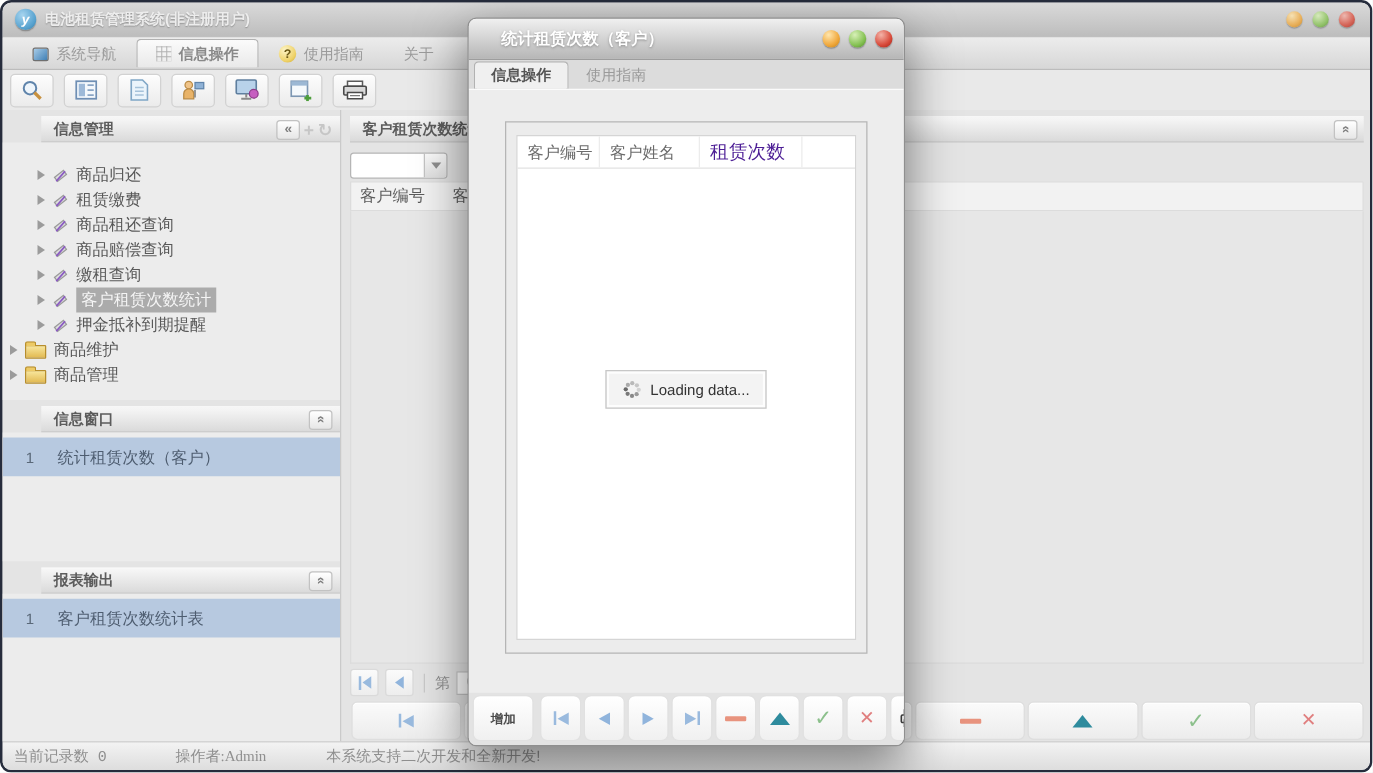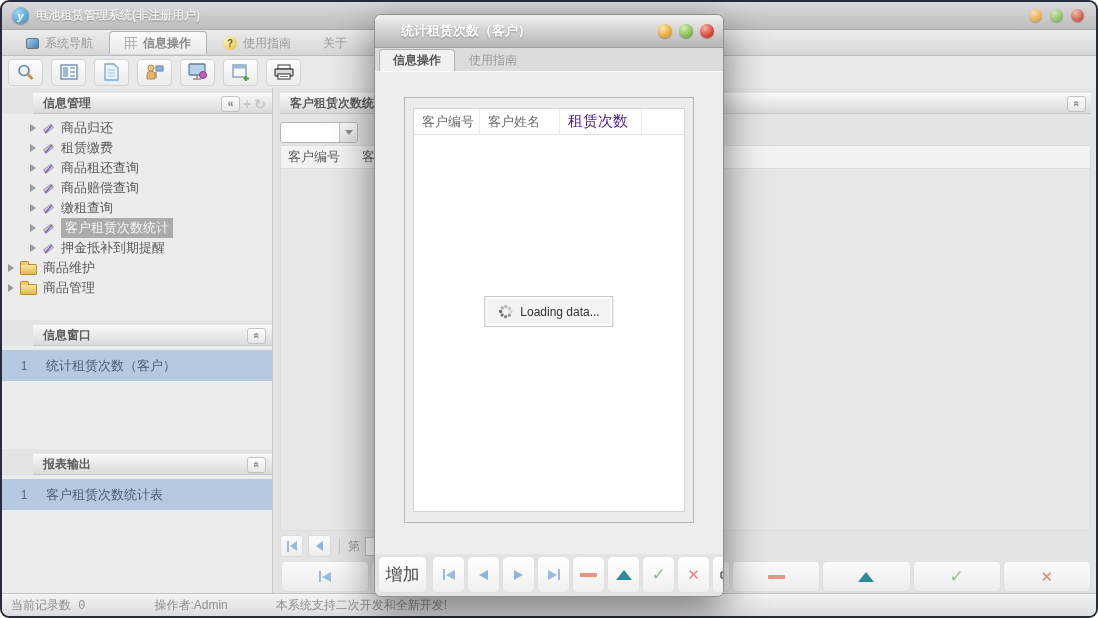--- a/index.html
+++ b/index.html
@@ -62,21 +62,21 @@
     display:flex; align-items:center; padding:0 6px 0 10px;
     font-size:12px; font-weight:bold; color:#5c5c5c;margin-left:31px; }
   .panel-header:first-child { margin-top:5px; }
   .hdr-right { margin-left:auto; display:flex; align-items:center; gap:3px; }
   .hdr-btn { width:19px; height:16px; border:1px solid #c2c2c2; border-radius:3px;
     background:linear-gradient(#fff,#e6e6e6); color:#7e7e7e; font-size:11px; font-weight:bold;
     display:flex; align-items:center; justify-content:center; line-height:1; }
   .ghost-ic { color:#c6c6c6; font-size:14px; font-weight:bold; line-height:1; }
   .chev-up { display:inline-block; transform:rotate(90deg); font-size:11px; }
 
-  .tree { height:206px; flex:none; background:#ececec; padding-top:4px; overflow:hidden; }
+  .tree { height:206px; flex:none; background:#ececec; padding-top:16px; overflow:hidden; }
   .tree-row { height:20px; display:flex; align-items:center; gap:6px; padding-left:28px;
     font-size:13px; color:#585858; }
   .tree-row.folder { padding-left:6px; }
   .arrow-e { width:0; height:0; flex:none;
     border-left:6px solid #9b9b9b; border-top:4px solid transparent; border-bottom:4px solid transparent; }
   .tool-ic { flex:none; }
   .folder-ic { position:relative; width:17px; height:11px; flex:none; margin-top:2px;
     background:linear-gradient(#f8e69c,#e2ba52); border:1px solid #b78e2c; border-radius:1px; }
   .folder-ic::before { content:""; position:absolute; top:-4px; left:-1px; width:7px; height:3px;
     background:#edca66; border:1px solid #b78e2c; border-bottom:none; border-radius:2px 2px 0 0; }
@@ -136,21 +136,21 @@
     border-left:8px solid transparent; border-right:8px solid transparent; }
   .i-check::before { content:"✓"; color:#8cc08c; font-size:17px; font-weight:bold; }
   .i-x::before { content:"✕"; color:#e07f7f; font-size:15px; font-weight:bold; }
 
   
   .statusbar { position:absolute; left:0; right:0; bottom:0; height:23px;
     background:linear-gradient(#f3f3f3,#dddddd); border-top:1px solid #c6c6c6;
     border-radius:0 0 7px 7px; display:flex; align-items:center;
     font-size:12px; color:#8f8f8f; }
   .sb-records { margin-left:9px;font-family:Liberation Mono, monospace; }
-  .sb-operator { margin-left:69px; }
+  .sb-operator { margin-left:55px;font-family:Liberation Serif, serif; }
   .sb-message { margin-left:48px; }
 
   
   .dialog { position:absolute; left:374px; top:14px; width:350px; height:583px;
     background:#ececec; border:1px solid #8f8f8f; border-radius:7px; overflow:hidden;
     box-shadow:0 14px 40px rgba(0,0,0,.5); z-index:100; display:flex; flex-direction:column; }
   .dialog-titlebar { height:33px; flex:none; background:linear-gradient(#f0f0f0,#b6b6b6);
     border-bottom:1px solid #9d9d9d; display:flex; align-items:center; padding:0 9px 0 26px; }
   .dialog-title { font-size:13px; font-weight:bold; color:#fff; text-shadow:0 1px 2px #8c8c8c; }
   .dialog-titlebar .orbs { gap:7px; }
@@ -173,21 +173,21 @@
   .dth.pink { color:#4c1d95; font-size:15px; }
   .loading-box { position:absolute; left:50%; top:187px; transform:translateX(-50%);
     display:flex; align-items:center; gap:7px; padding:7px 13px; white-space:nowrap;
     background:#f3f3f3; border:1px solid #c7c7c7; box-shadow:inset 0 0 0 2px #fdfdfd; }
   .loading-text { font-size:12px; color:#333; }
   .dialog-footer { height:42px; flex:none; background:#e3e3e3; display:flex;
     align-items:flex-start; padding:2px 0 0 3px; gap:2px; }
   .fbtn { height:37px; width:33px; flex:none; border:1px solid #e1e1e1; border-radius:6px;
     background:linear-gradient(#ffffff,#f0f0f0); display:flex; align-items:center;
     justify-content:center; box-shadow:inset 0 1px 0 #fff; }
-  .fbtn.add { width:49px; font-size:17px; color:#4a4a4a; margin-right:3px; }
+  .fbtn.add { width:49px; font-size:10px; color:#4a4a4a; margin-right:3px;font-weight:bold; }
 </style>
 </head>
 <body>
 
 <div class="app">
   <div class="win">
 
     <div class="titlebar">
       <span class="logo">y</span>
       <span class="window-title">电池租赁管理系统(非注册用户)</span>

